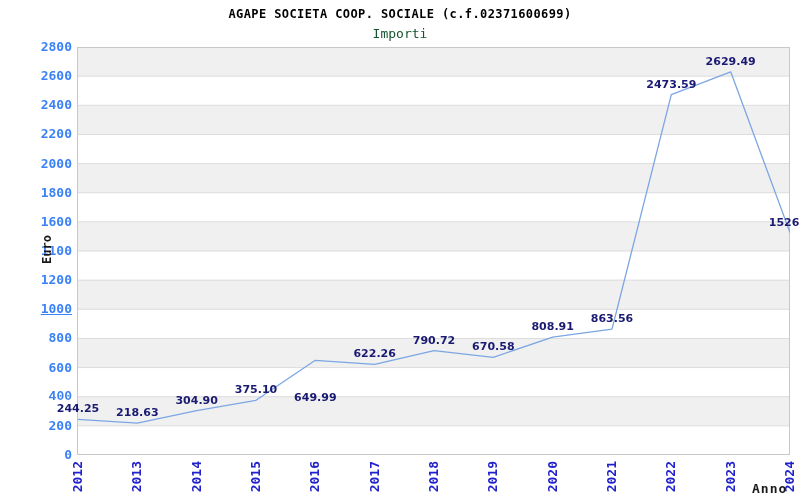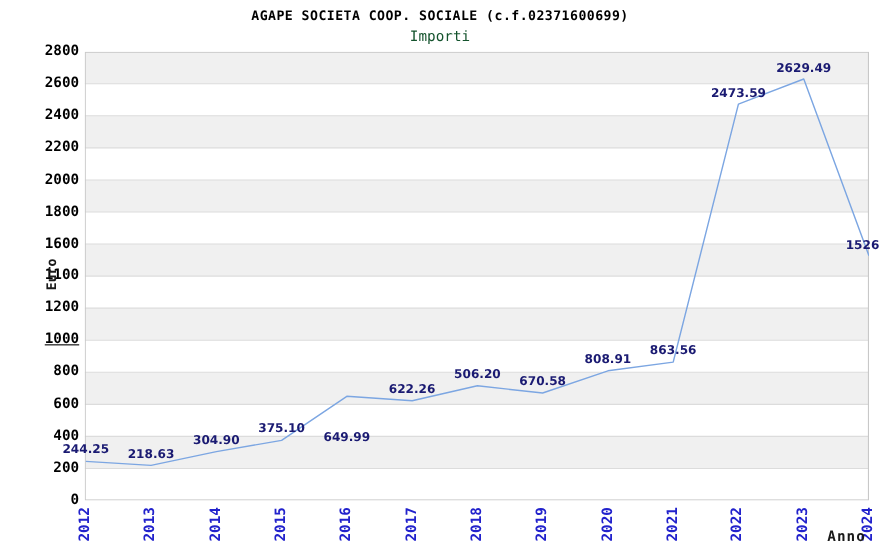--- a/index.html
+++ b/index.html
@@ -17,21 +17,21 @@
     font-family:"DejaVu Sans Mono", monospace; font-weight:400; font-size:13px;
     color:#14532d; white-space:nowrap;
   }
   .plot {
     position:absolute; left:77px; top:47px; width:713px; height:408px;
   }
   .plot svg { display:block; }
   .ytick {
     position:absolute; left:2px; width:70px; height:14px; line-height:14px;
     text-align:right; font-family:"DejaVu Sans Mono", monospace;
-    font-weight:700; font-size:13px; color:#000000; white-space:nowrap;
+    font-weight:700; font-size:13px; color:#3b82f6; white-space:nowrap;
   }
   .xtick {
     position:absolute; top:461px;
     writing-mode:vertical-rl; transform:rotate(180deg);
     font-family:"DejaVu Sans Mono", monospace; font-weight:700; font-size:13px;
     color:#2222cc; white-space:nowrap; line-height:15px;
   }
   .plabel {
     position:absolute; width:90px; height:13px; line-height:13px;
     text-align:center; font-family:"DejaVu Sans", sans-serif;
@@ -79,21 +79,21 @@
         <line x1="0" y1="58.285714285714306" x2="713" y2="58.285714285714306" stroke="#dcdcdc" stroke-width="1"></line>
         <line x1="0" y1="29.14285714285713" x2="713" y2="29.14285714285713" stroke="#dcdcdc" stroke-width="1"></line>
         <rect x="0.5" y="0.5" width="712" height="407" fill="none" stroke="#c8c8c8" stroke-width="1"></rect>
         <polyline points="1.0,372.4 60.3,376.1 119.7,363.6 179.0,353.3 238.3,313.3 297.7,317.3 357.0,303.7 416.3,310.3 475.7,290.1 535.0,282.2 594.3,47.6 653.7,24.8 713.0,185.6" fill="none" stroke="#7ca6e2" stroke-width="1.3" stroke-linejoin="round"></polyline>
       </svg>
   </div>
 
   <div id="yticks">
       <div class="ytick" style="top: 448px;">0</div>
       <div class="ytick" style="top: 418.857px;">200</div>
-      <div class="ytick" style="top: 389.714px;">400</div>
+      <div class="ytick" style="top: 389.714px; font-family: Liberation Mono, monospace;">400</div>
       <div class="ytick" style="top: 360.571px;">600</div>
       <div class="ytick" style="top: 331.429px;">800</div>
       <div class="ytick" style="top: 302.286px; text-decoration: underline;">1000</div>
       <div class="ytick" style="top: 273.143px;">1200</div>
       <div class="ytick" style="top: 244px;">1100</div>
       <div class="ytick" style="top: 214.857px;">1600</div>
       <div class="ytick" style="top: 185.714px;">1800</div>
       <div class="ytick" style="top: 156.571px;">2000</div>
       <div class="ytick" style="top: 127.429px;">2200</div>
       <div class="ytick" style="top: 98.2857px;">2400</div>
@@ -115,21 +115,21 @@
       <div class="xtick" style="left: 722.667px;">2023</div>
       <div class="xtick" style="left: 782px;">2024</div>
     </div>
   <div id="plabels">
       <div class="plabel" style="left: 33px; top: 402.409px;">244.25</div>
       <div class="plabel" style="left: 92.3333px; top: 406.142px;">218.63</div>
       <div class="plabel" style="left: 151.667px; top: 393.572px;">304.90</div>
       <div class="plabel" style="left: 211px; top: 383.343px;">375.10</div>
       <div class="plabel" style="left: 270.333px; top: 343.287px; margin-top: 48px;">649.99</div>
       <div class="plabel" style="left: 329.667px; top: 347.328px;">622.26</div>
-      <div class="plabel" style="left: 389px; top: 333.736px;">506.20</div>
+      <div class="plabel" style="left: 389px; top: 333.736px;">790.72</div>
       <div class="plabel" style="left: 448.333px; top: 340.287px;">670.58</div>
       <div class="plabel" style="left: 507.667px; top: 320.13px;">808.91</div>
       <div class="plabel" style="left: 567px; top: 312.167px;">863.56</div>
       <div class="plabel" style="left: 626.333px; top: 77.5626px;">2473.59</div>
       <div class="plabel" style="left: 685.667px; top: 54.8457px;">2629.49</div>
       <div class="plabel" style="left: 745px; top: 215.64px;">1526.0</div>
     </div>
 
   <div class="axis-title-y">Euro</div>
   <div class="axis-title-x">Anno</div>

